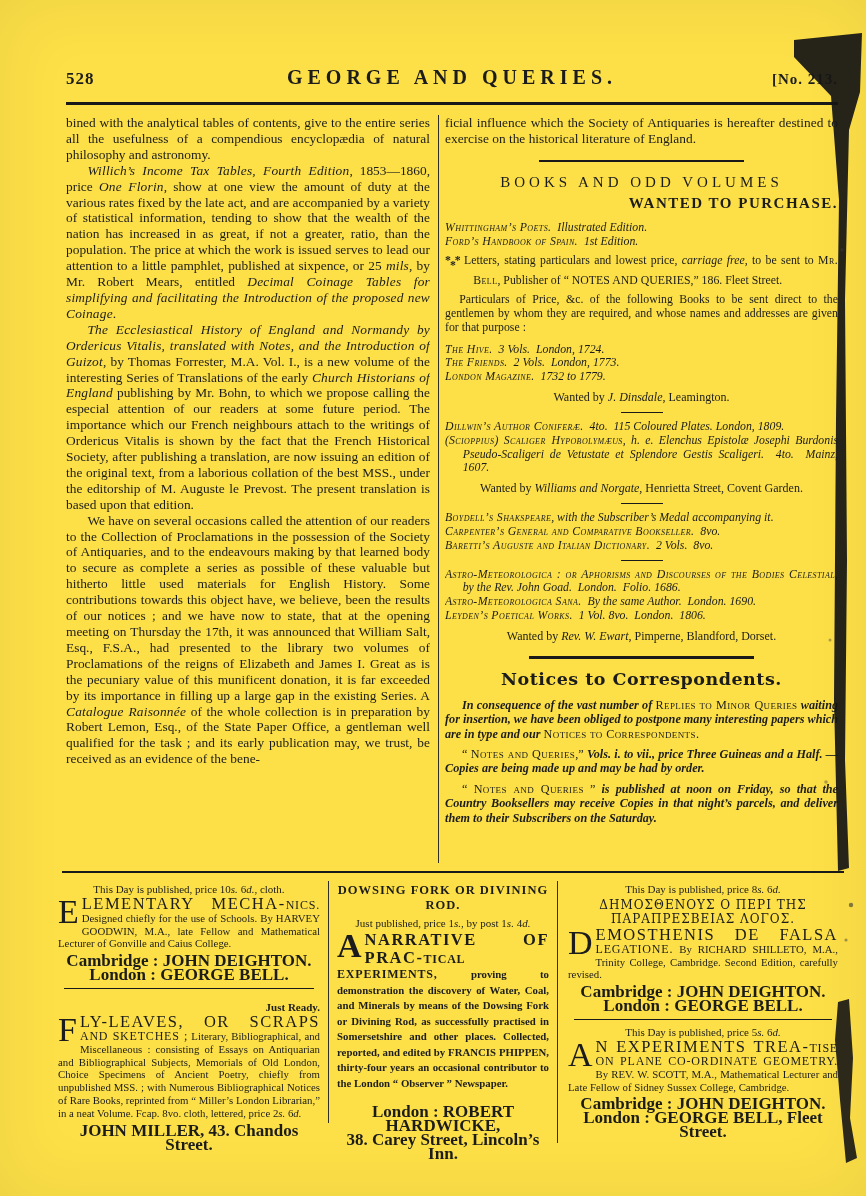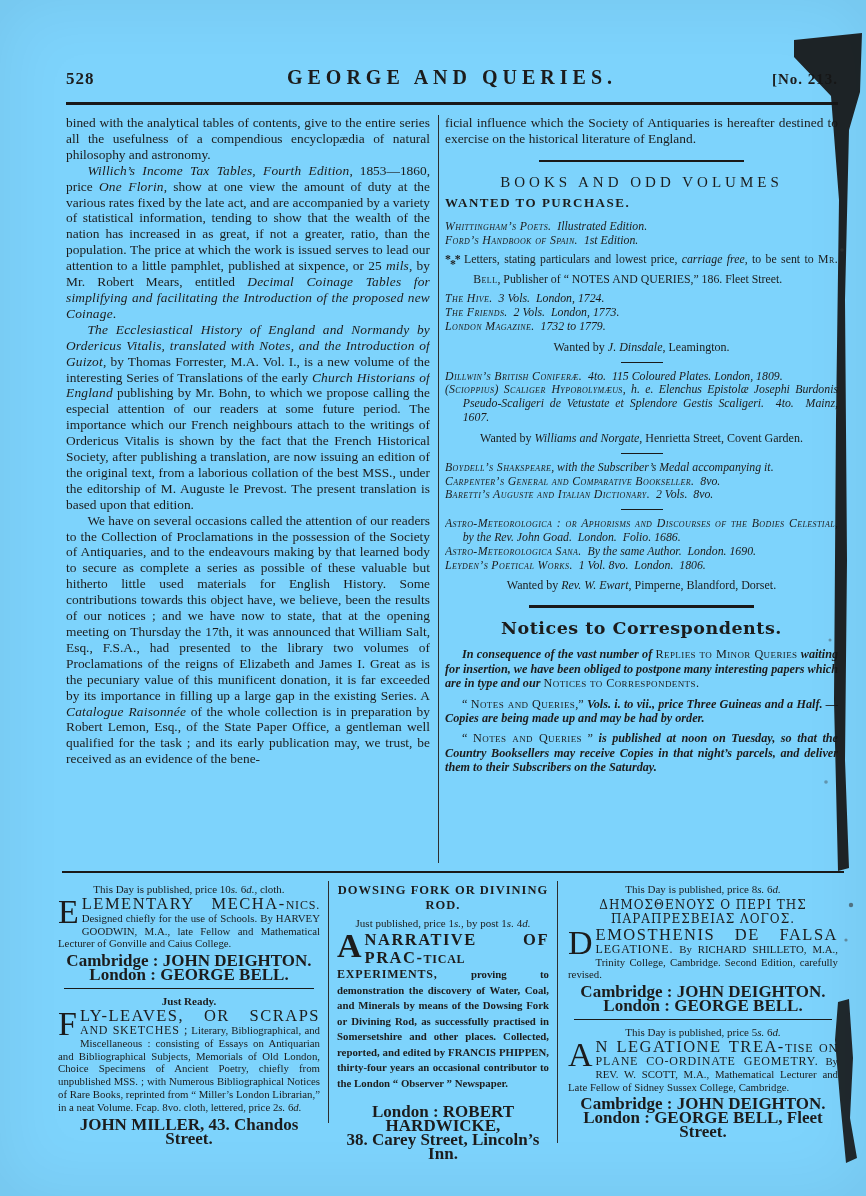--- a/index.html
+++ b/index.html
@@ -1,20 +1,20 @@
 <!DOCTYPE html>
 <html><head>
 <meta charset="utf-8">
 <style>
   html,body{margin:0;padding:0;background:#e9e9e7;}
   .page{
     position:relative;
     width:866px;height:1196px;
     margin:0 auto;
-    background:#7dd3fc;
+    background:#fde047;
     box-shadow:inset 0 0 70px rgba(0,0,0,0.07);
     font-family:"Liberation Serif","DejaVu Serif",serif;
     color:#1c1c1c;
     overflow:hidden;
     box-sizing:border-box;
     padding:66px 28px 0 66px;
   }
   
   .hdr{display:flex;align-items:baseline;height:30px;}
   .pgnum{font-size:17px;font-weight:bold;letter-spacing:1px;width:110px;}
@@ -26,21 +26,21 @@
   .col-left{width:364px;overflow:hidden;}
   .vdiv{width:1px;background:#2e2e2e;margin:0 6px 0 8px;}
   .col-right{flex:1;overflow:hidden;}
   .col-left .para{font-size:13.4px;line-height:15.9px;text-align:justify;margin:0;}
   .col-left .para{text-indent:1.6em;}
   .col-left .para:first-child{text-indent:0;}
   .para i{letter-spacing:0.2px;}
   .cont-para{font-size:13.4px;line-height:15.9px;text-align:justify;margin:0;}
   .shortrule{width:205px;border-top:2px solid #191919;margin:13px auto 12px;}
   .books-title{font-size:15px;font-weight:normal;letter-spacing:4px;text-align:center;margin:12px 0 4px;}
-  .books-sub{font-size:13px;font-weight:bold;letter-spacing:1.5px;text-align:left;margin-bottom:9px;}
+  .books-sub{font-size:15px;font-weight:bold;letter-spacing:1.5px;text-align:right;margin-bottom:9px;}
   .entries{margin:0 0 6px;}
   .entry{font-size:11.8px;line-height:13.8px;padding-left:1.5em;text-indent:-1.5em;text-align:justify;font-style:italic;}
   .sc{font-variant:small-caps;letter-spacing:0.4px;}
   .star{font-size:11.8px;line-height:13.8px;text-align:justify;margin:6px 0;padding-left:2.4em;text-indent:-2.4em;}
   .stars{letter-spacing:-1px;font-weight:bold;}
   .stars .ls{vertical-align:-0.45em;}
   .small-para{font-size:11.8px;line-height:13.8px;text-align:justify;margin:6px 0 8px;text-indent:1.2em;}
   .wanted{font-size:12px;text-align:center;margin:3px 0 2px;}
   .tinyrule{width:42px;border-top:1.6px solid #191919;margin:7px auto;}
   .midrule{width:225px;border-top:3px solid #191919;margin:12px auto 10px;}
@@ -52,21 +52,21 @@
   .ads{display:flex;margin-top:8px;height:310px;overflow:hidden;margin-left:-8px;}
   .ad-col{overflow:hidden;}
   .ad-left{width:262px;padding-right:8px;}
   .ad-mid{width:212px;padding:0 8px;}
   .ad-right{flex:1;padding-left:10px;}
   .advdiv{width:1px;background:#2e2e2e;}
   .advdiv.d1{height:242px;}
   .advdiv.d2{height:262px;}
   .ad-head{font-size:11px;text-align:center;margin:2px 0 3px;}
   .ad-title{font-size:12.5px;font-weight:bold;text-align:center;letter-spacing:1px;margin:2px 0 4px;}
-  .ad-ready{font-size:11px;font-weight:bold;text-align:center;margin:6px 0 3px;}
+  .ad-ready{font-size:11px;font-weight:bold;text-align:right;margin:12px 0 3px;}
   .ad-greek{font-size:12px;text-align:center;letter-spacing:1px;margin:1px 0 3px;font-family:"DejaVu Serif",serif;}
   .ad-body{font-size:10.8px;line-height:12.8px;text-align:justify;margin:0 0 4px;}
   .ad-mid .ad-body{font-weight:bold;line-height:15.5px;}
   .dc{float:left;font-size:34px;line-height:26px;margin:1px 3px 0 0;}
   .t1{font-size:16.5px;letter-spacing:1.5px;}
   .t2{font-size:12px;letter-spacing:0.8px;}
   .imprint{font-size:17px;font-weight:bold;text-align:center;line-height:14px;margin:2px 0 4px;}
   .ad-rule{border:none;border-top:1.5px solid #191919;margin:6px 6px;}
   .ad-mid .imprint{margin-top:14px;}
   
@@ -100,31 +100,32 @@
 
       <h2 class="books-title">BOOKS AND ODD VOLUMES</h2>
       <div class="books-sub">WANTED TO PURCHASE.</div>
 
       <div class="entries">
           <div class="entry"><span class="sc">Whittingham’s Poets.</span>&nbsp; Illustrated Edition.</div>
           <div class="entry"><span class="sc">Ford’s Handbook of Spain.</span>&nbsp; 1st Edition.</div>
         </div>
 
       <p class="star"><span class="stars">*<span class="ls">*</span>*</span> Letters, stating particulars and lowest price, <i>carriage free</i>, to be sent to <span class="sc">Mr. Bell</span>, Publisher of “ NOTES AND QUERIES,” 186. Fleet Street.</p>
+      <p class="small-para">Particulars of Price, &amp;c. of the following Books to be sent direct to the gentlemen by whom they are required, and whose names and addresses are given for that purpose :</p>
 
       <div class="entries">
           <div class="entry"><span class="sc">The Hive.</span>&nbsp; 3 Vols.&nbsp; London, 1724.</div>
           <div class="entry"><span class="sc">The Friends.</span>&nbsp; 2 Vols.&nbsp; London, 1773.</div>
           <div class="entry"><span class="sc">London Magazine.</span>&nbsp; 1732 to 1779.</div>
         </div>
       <div class="wanted">Wanted by <i>J. Dinsdale</i>, Leamington.</div>
       <div class="tinyrule"></div>
 
       <div class="entries">
-          <div class="entry"><span class="sc">Dillwin’s British Coniferæ.</span>&nbsp; 4to.&nbsp; 115 Coloured Plates. London, 1809.</div>
+          <div class="entry"><span class="sc">Dillwin’s Author Coniferæ.</span>&nbsp; 4to.&nbsp; 115 Coloured Plates. London, 1809.</div>
           <div class="entry">(<span class="sc">Scioppius</span>) <span class="sc">Scaliger Hypobolymæus</span>, h. e. Elenchus Epistolæ Josephi Burdonis Pseudo-Scaligeri de Vetustate et Splendore Gestis Scaligeri.&nbsp; 4to.&nbsp; Mainz, 1607.</div>
         </div>
       <div class="wanted">Wanted by <i>Williams and Norgate</i>, Henrietta Street, Covent Garden.</div>
       <div class="tinyrule"></div>
 
       <div class="entries">
           <div class="entry"><span class="sc">Boydell’s Shakspeare</span>, with the Subscriber’s Medal accompanying it.</div>
           <div class="entry"><span class="sc">Carpenter’s General and Comparative Bookseller.</span>&nbsp; 8vo.</div>
           <div class="entry"><span class="sc">Baretti’s Auguste and Italian Dictionary.</span>&nbsp; 2 Vols.&nbsp; 8vo.</div>
         </div>
@@ -135,21 +136,21 @@
           <div class="entry"><span class="sc">Astro-Meteorologica Sana.</span>&nbsp; By the same Author.&nbsp; London. 1690.</div>
           <div class="entry"><span class="sc">Leyden’s Poetical Works.</span>&nbsp; 1 Vol. 8vo.&nbsp; London.&nbsp; 1806.</div>
         </div>
       <div class="wanted">Wanted by <i>Rev. W. Ewart</i>, Pimperne, Blandford, Dorset.</div>
 
       <div class="midrule"></div>
       <h2 class="notices-heading">Notices to Correspondents.</h2>
       <div>
           <p class="notice-para"><i>In consequence of the vast number of</i> <span class="sc">Replies to Minor Queries</span> <i>waiting for insertion, we have been obliged to postpone many interesting papers which are in type and our</i> <span class="sc">Notices to Correspondents</span>.</p>
           <p class="notice-para">“ <span class="sc">Notes and Queries</span>,” <i>Vols. i. to vii., price Three Guineas and a Half. — Copies are being made up and may be had by order.</i></p>
-          <p class="notice-para">“ <span class="sc">Notes and Queries</span> ” <i>is published at noon on Tuesday, so that the Country Booksellers may receive Copies in that night’s parcels, and deliver them to their Subscribers on the Saturday.</i></p>
+          <p class="notice-para">“ <span class="sc">Notes and Queries</span> ” <i>is published at noon on Friday, so that the Country Booksellers may receive Copies in that night’s parcels, and deliver them to their Subscribers on the Saturday.</i></p>
         </div>
     </div>
   </div>
 
   <div class="bottom-rule"></div>
 
   <div class="ads">
 
     <div class="ad-col ad-left">
       <div class="ad-head">This Day is published, price 10<i>s.</i> 6<i>d.</i>, cloth.</div>
@@ -172,21 +173,21 @@
 
     <div class="advdiv d2"></div>
 
     <div class="ad-col ad-right">
       <div class="ad-head">This Day is published, price 8<i>s.</i> 6<i>d.</i></div>
       <div class="ad-greek">ΔΗΜΟΣΘΕΝΟΥΣ Ο ΠΕΡΙ ΤΗΣ ΠΑΡΑΠΡΕΣΒΕΙΑΣ ΛΟΓΟΣ.</div>
       <p class="ad-body"><span class="dc">D</span><span class="t1">EMOSTHENIS DE FALSA</span> <span class="t2">LEGATIONE.</span>  By RICHARD SHILLETO, M.A., Trinity College, Cambridge. Second Edition, carefully revised.</p>
       <div class="imprint">Cambridge : JOHN DEIGHTON.<br>London : GEORGE BELL.</div>
       <hr class="ad-rule">
       <div class="ad-head">This Day is published, price 5<i>s.</i> 6<i>d.</i></div>
-      <p class="ad-body"><span class="dc">A</span><span class="t1">N LEGATIONE TREA-</span><span class="t2">TISE ON PLANE CO-ORDINATE GEOMETRY.</span>  By REV. W. SCOTT, M.A., Mathematical Lecturer and Late Fellow of Sidney Sussex College, Cambridge.</p>
+      <p class="ad-body"><span class="dc">A</span><span class="t1">N EXPERIMENTS TREA-</span><span class="t2">TISE ON PLANE CO-ORDINATE GEOMETRY.</span>  By REV. W. SCOTT, M.A., Mathematical Lecturer and Late Fellow of Sidney Sussex College, Cambridge.</p>
       <div class="imprint">Cambridge : JOHN DEIGHTON.<br>London : GEORGE BELL, Fleet Street.</div>
     </div>
   </div>
 
   <svg class="artifacts" width="866" height="1196" viewBox="0 0 866 1196">
     <path d="M794,40 L862,33 L860,92 L849,130 L845,300 L847,560 L845,760 L849,868 L838,871 L834,700 L836,420 L839,200 L831,96 L794,57 Z" fill="#151515" opacity="0.93"></path>
     <path d="M838,1002 L849,999 L853,1058 L850,1118 L857,1158 L846,1163 L840,1100 L835,1040 Z" fill="#151515" opacity="0.9"></path>
     <circle cx="851" cy="905" r="2.2" fill="#333" opacity="0.6"></circle>
     <circle cx="846" cy="940" r="1.6" fill="#444" opacity="0.5"></circle>
     <circle cx="842" cy="250" r="1.8" fill="#3a3a3a" opacity="0.45"></circle>

